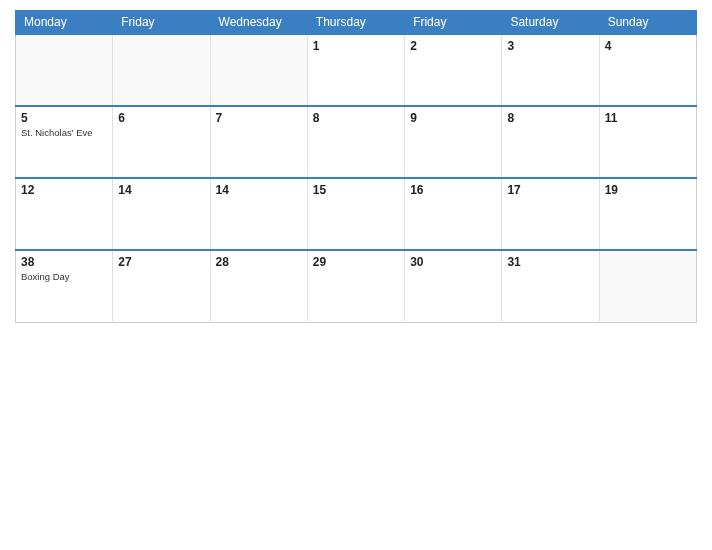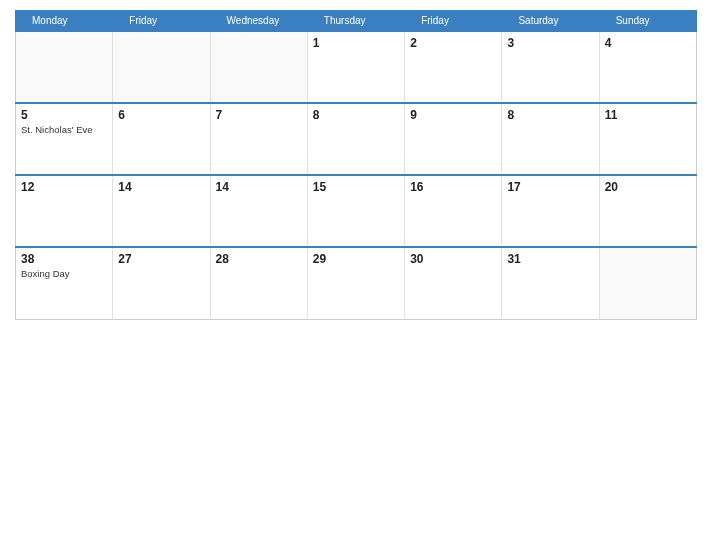--- a/index.html
+++ b/index.html
@@ -50,23 +50,23 @@
       min-width: 60px;
     }
     .calendar {
       width: 100%;
       border-collapse: collapse;
       border: 1px solid #ccc;
     }
     .calendar thead tr th {
       background-color: #3a7fc1;
       color: #fff;
-      font-size: 10px;
+      font-size: 12px;
       font-weight: normal;
-      padding: 4px 16px;
+      padding: 4px 8px;
       text-align: left;
       border: 1px solid #3a7fc1;
       margin-left: 26px;
     }
     .calendar tbody tr {
       border-top: 2px solid #3a7fc1;
     }
     .calendar tbody tr td {
       width: calc(100% / 7);
       height: 72px;
@@ -174,21 +174,21 @@
           <td>
             <span class="day-num">15</span>
           </td>
           <td>
             <span class="day-num">16</span>
           </td>
           <td>
             <span class="day-num">17</span>
           </td>
           <td>
-            <span class="day-num">20</span>
+            <span class="day-num">19</span>
           </td>
         </tr>
         <tr>
           <td>
             <span class="day-num">38</span>
             <span class="event">Boxing Day</span>
           </td>
           <td>
             <span class="day-num">27</span>
           </td>

